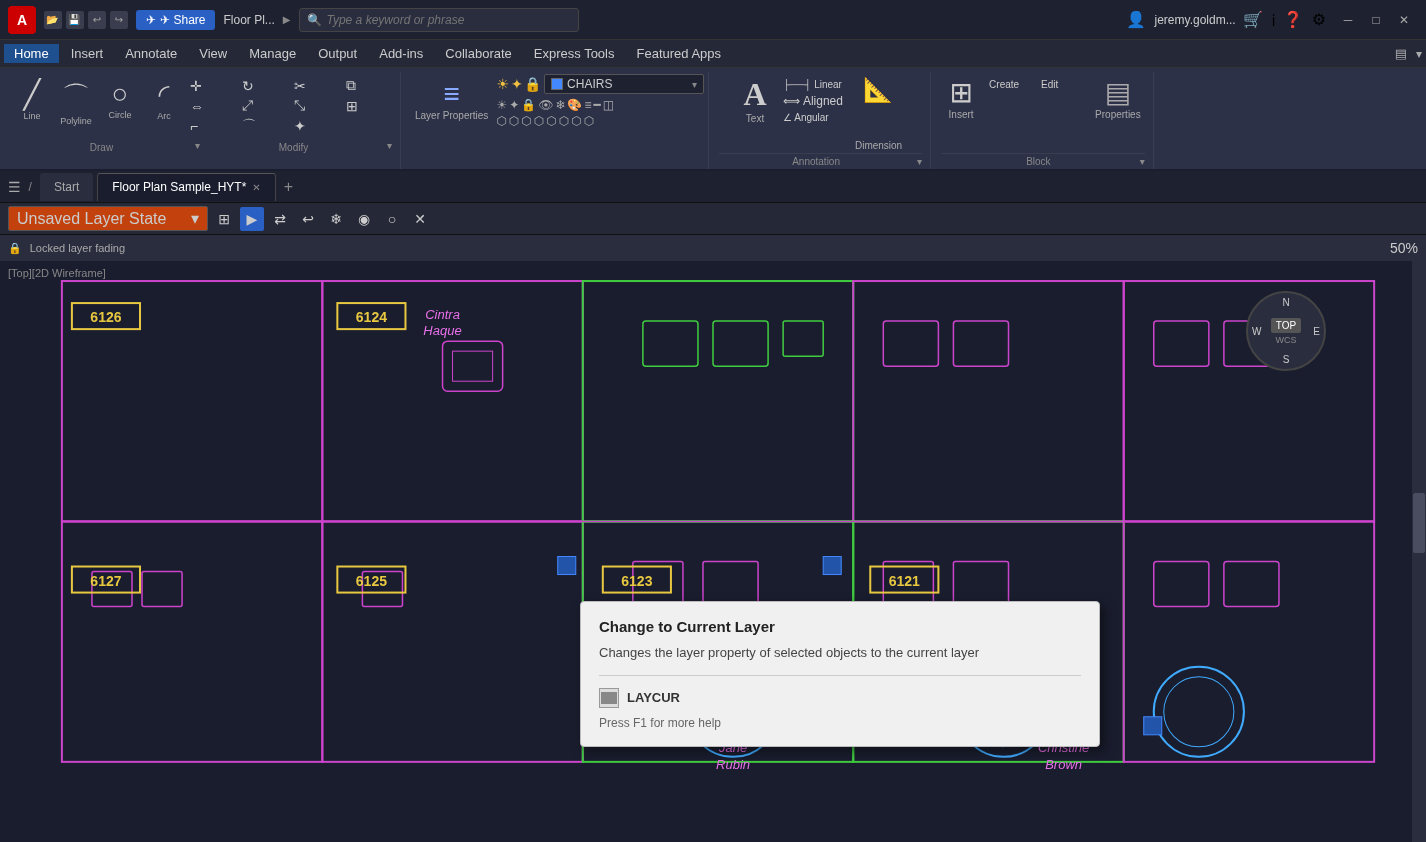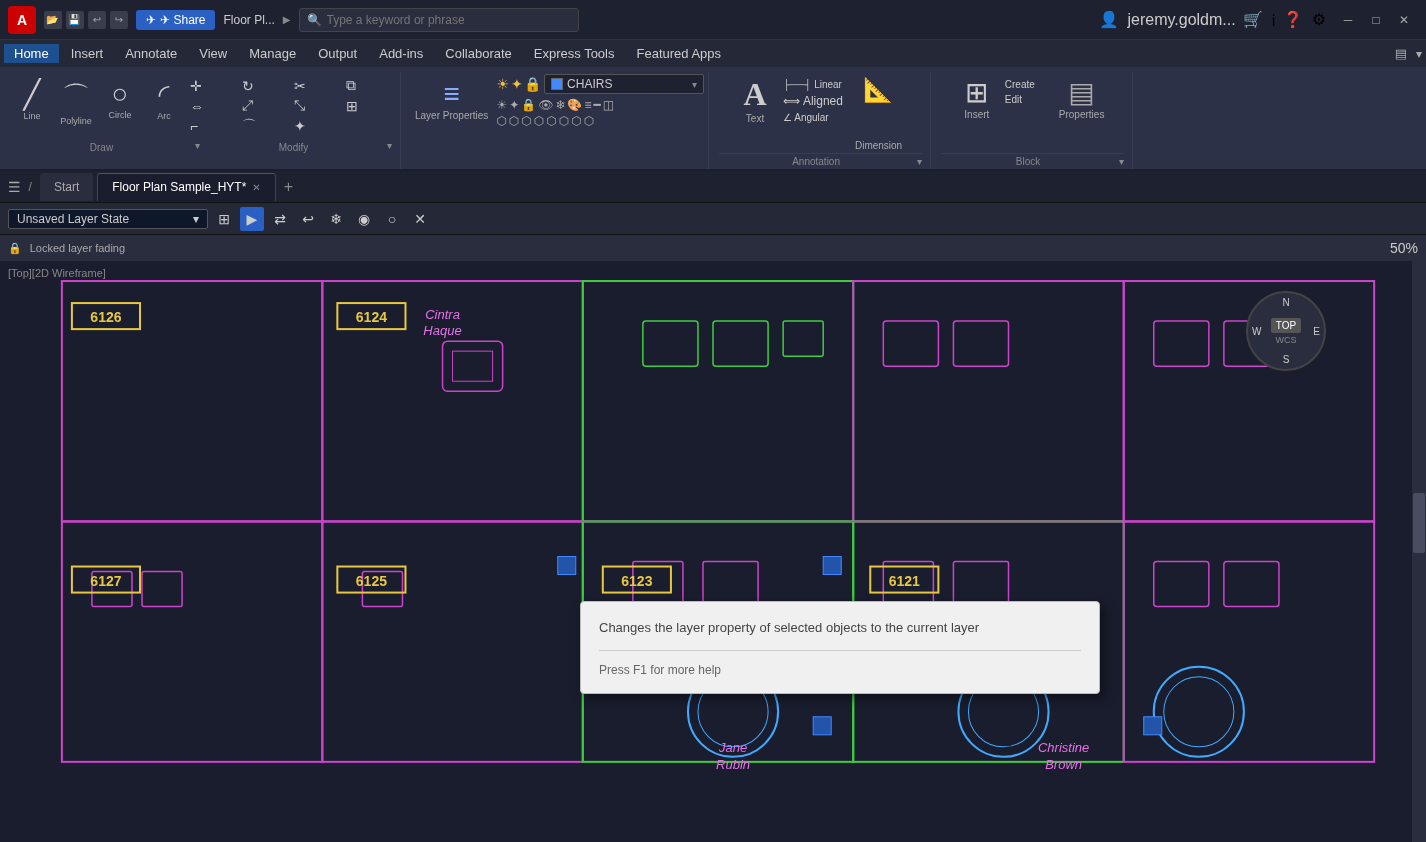--- a/index.html
+++ b/index.html
@@ -46,25 +46,25 @@
       flex: 1;
       max-width: 280px;
       height: 24px;
       background: #2a2d3e;
       border: 1px solid #444;
       border-radius: 3px;
       display: flex; align-items: center; padding: 0 8px; gap: 4px;
     }
     .search-bar input {
       background: transparent; border: none; outline: none;
-      color: #999; font-size: 12px; width: 100%;
+      color: #999; font-size: 12px; width: 100%; font-style: italic;
     }
     .search-icon { color: #888; font-size: 12px; }
     .title-bar-right { display: flex; align-items: center; gap: 8px; margin-left: auto; }
-    .user-btn { display: flex; align-items: center; gap: 4px; color: #ccc; font-size: 16px; cursor: pointer; text-align: right; }
+    .user-btn { display: flex; align-items: center; gap: 4px; color: #ccc; font-size: 12px; cursor: pointer; text-align: right; }
     .win-controls { display: flex; }
     .win-controls span {
       width: 28px; height: 28px;
       display: flex; align-items: center; justify-content: center;
       color: #aaa; font-size: 12px; cursor: pointer;
     }
 
     
     .menu-bar {
       height: 28px;
@@ -181,24 +181,24 @@
     .layer-state-bar {
       height: 32px;
       background: #252837;
       display: flex;
       align-items: center;
       padding: 0 8px;
       gap: 4px;
       border-bottom: 1px solid #111;
     }
     .layer-state-dropdown {
-      background: #0f172a;
+      background: #c2410c;
       border: 1px solid #555;
       color: #ccc;
-      font-size: 12px;
+      font-size: 16px;
       padding: 2px 8px;
       border-radius: 2px;
       display: flex; align-items: center; gap: 16px;
       cursor: pointer;
       min-width: 200px;
     }
     .layer-toolbar-btn {
       width: 24px; height: 24px;
       display: flex; align-items: center; justify-content: center;
       color: #ccc; font-size: 14px; cursor: pointer;
@@ -551,21 +551,21 @@
           <span style="color:#888;font-size:10px;cursor:pointer;">▾</span>
         </div>
       </div>
 
       <div class="right-panel" style="min-width:200px;">
         <div style="display:flex;gap:4px;flex:1;align-items:flex-start;">
           <div class="ribbon-btn">
             <div style="font-size:28px;color:#ccc;">⊞</div>
             <div style="font-size:10px;color:#aaa;">Insert</div>
           </div>
-          <div style="display:flex;flex-direction:column;gap:2px;margin-top:4px;">
+          <div style="display:flex;flex-direction:row;gap:2px;margin-top:4px;">
             <div class="ribbon-small-btn" style="font-size:10px;">Create</div>
             <div class="ribbon-small-btn" style="font-size:10px;">Edit</div>
           </div>
           <div class="ribbon-btn">
             <div style="font-size:28px;color:#aaa;">▤</div>
             <div style="font-size:10px;color:#aaa;">Properties</div>
           </div>
         </div>
         <div style="display:flex;width:100%;gap:4px;border-top:1px solid #3a3d50;padding-top:2px;">
           <div style="font-size:10px;color:#888;flex:1;text-align:center;">Block</div>
@@ -709,21 +709,28 @@
       <span class="compass-s">S</span>
       <span class="compass-e">E</span>
       <span class="compass-w">W</span>
       <div style="display:flex;flex-direction:column;align-items:center;gap:2px;">
         <div class="compass-top-btn">TOP</div>
         <div style="font-size:9px;color:#888;">WCS</div>
       </div>
     </div>
 
     <div class="tooltip-popup">
+      <div class="tooltip-title">Change to Current Layer</div>
       <div class="tooltip-desc">Changes the layer property of selected objects to the current layer</div>
+      <div class="tooltip-cmd">
+        <div class="tooltip-cmd-icon">
+          <span style="width:16px;height:12px;background:#888;display:inline-block;"></span>
+        </div>
+        <span class="tooltip-cmd-text">LAYCUR</span>
+      </div>
       <div class="tooltip-help">Press F1 for more help</div>
     </div>
 
     <div class="scrollbar-v">
       <div class="scrollbar-thumb"></div>
     </div>
   </div>
 
 </div>
 

